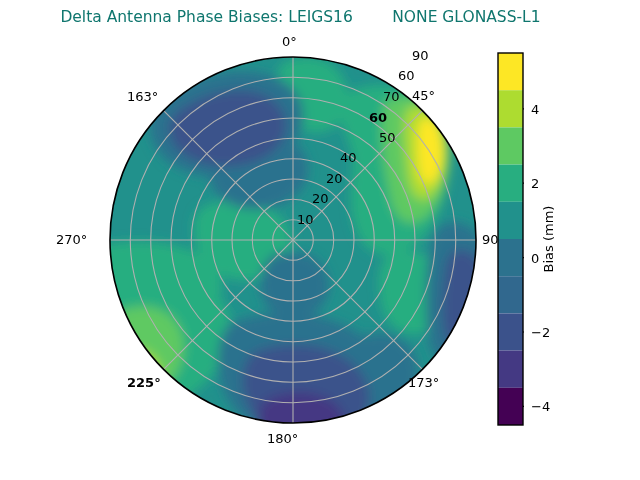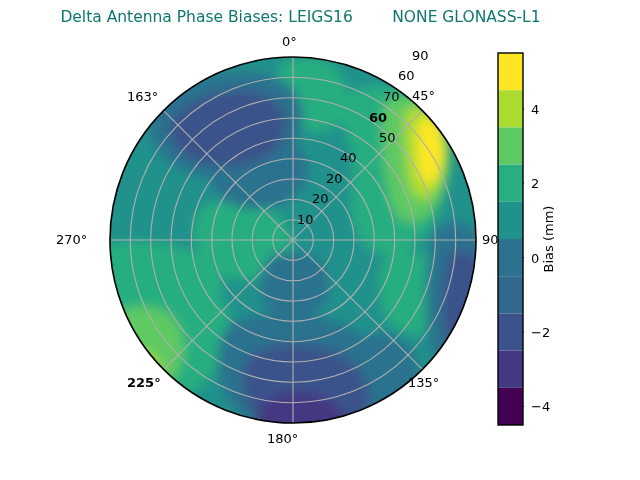--- a/index.html
+++ b/index.html
@@ -170,21 +170,21 @@
         <line x1="54.6" y1="54.6" x2="313.4" y2="313.4"></line>
         <line x1="313.4" y1="54.6" x2="54.6" y2="313.4"></line>
       </g>
 
       <circle cx="184" cy="184" r="183" fill="none" stroke="#000000" stroke-width="1.6"></circle>
     </svg>
 
     <div class="angle-label" style="left:173px; top:-22px;">0°</div>
     <div class="angle-label" style="left:303px; top:32px;">45°</div>
     <div class="angle-label" style="left:373px; top:176px;">90</div>
-    <div class="angle-label" style="left:299px; top:319px;">135°</div>
+    <div class="angle-label" style="left:299px; top:319px;">173°</div>
     <div class="angle-label" style="left:158px; top:375px;text-align:center;">180°</div>
     <div class="angle-label" style="left:18px; top:319px;font-weight:bold;">225°</div>
     <div class="angle-label" style="left:-53px; top:176px;">270°</div>
     <div class="angle-label" style="left:18px; top:33px;">163°</div>
 
     <div class="radial-label" style="left:188px; top:156px;">10</div>
     <div class="radial-label" style="left:203px; top:135px;text-align:center;">20</div>
     <div class="radial-label" style="left:217px; top:115px;">20</div>
     <div class="radial-label" style="left:231px; top:94px;">40</div>
     <div class="radial-label" style="left:246px; top:74px;margin-left:24px;">50</div>

